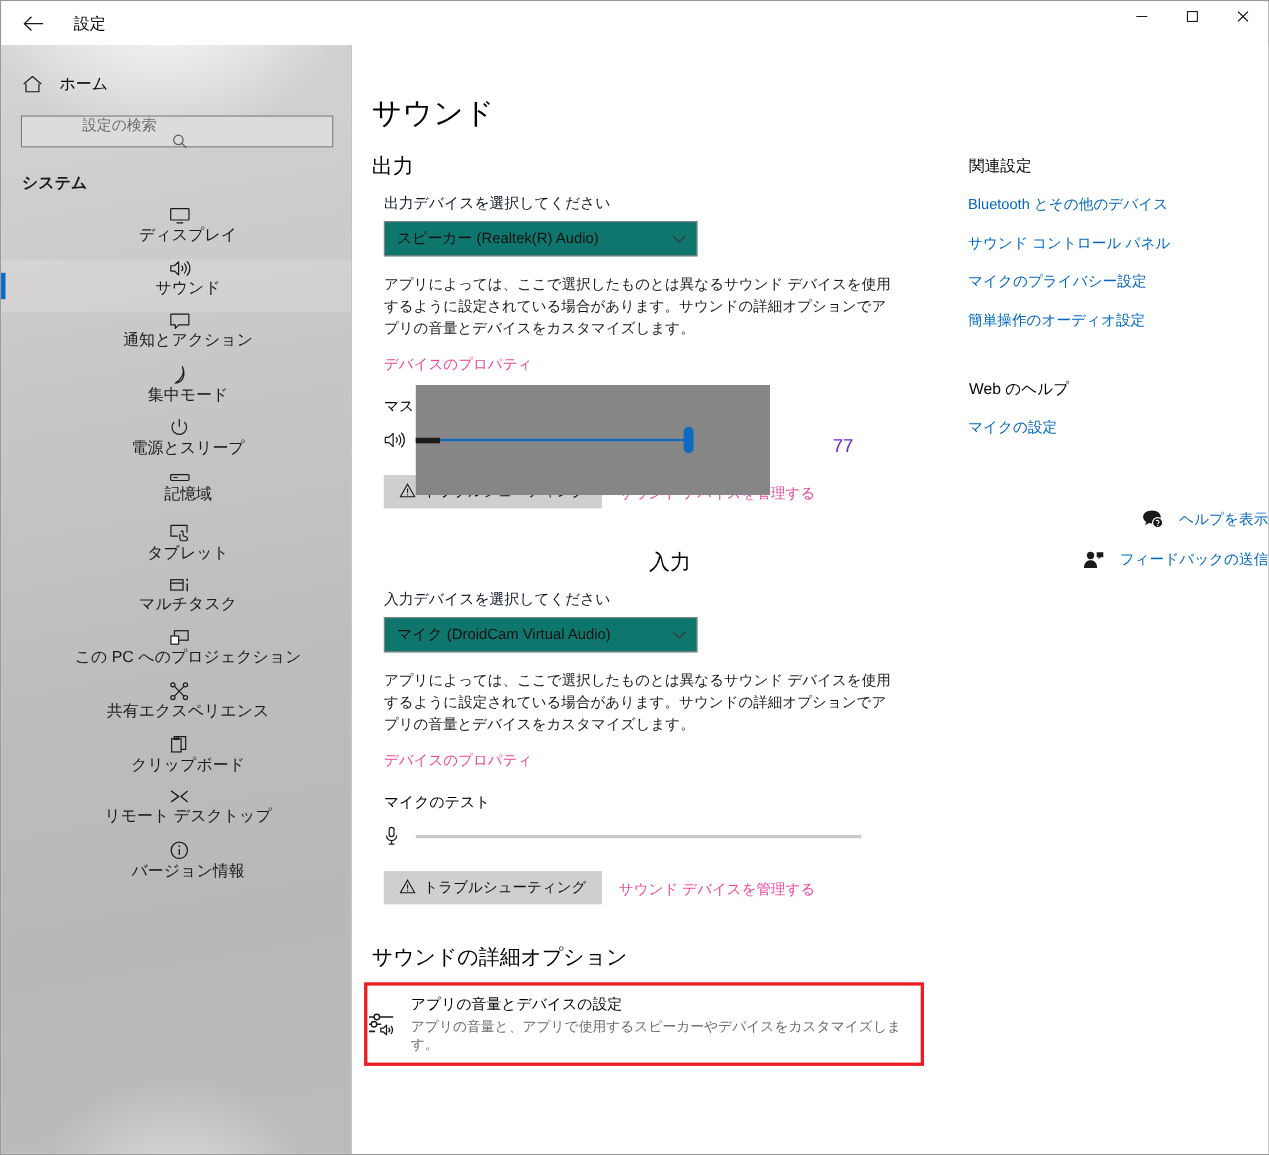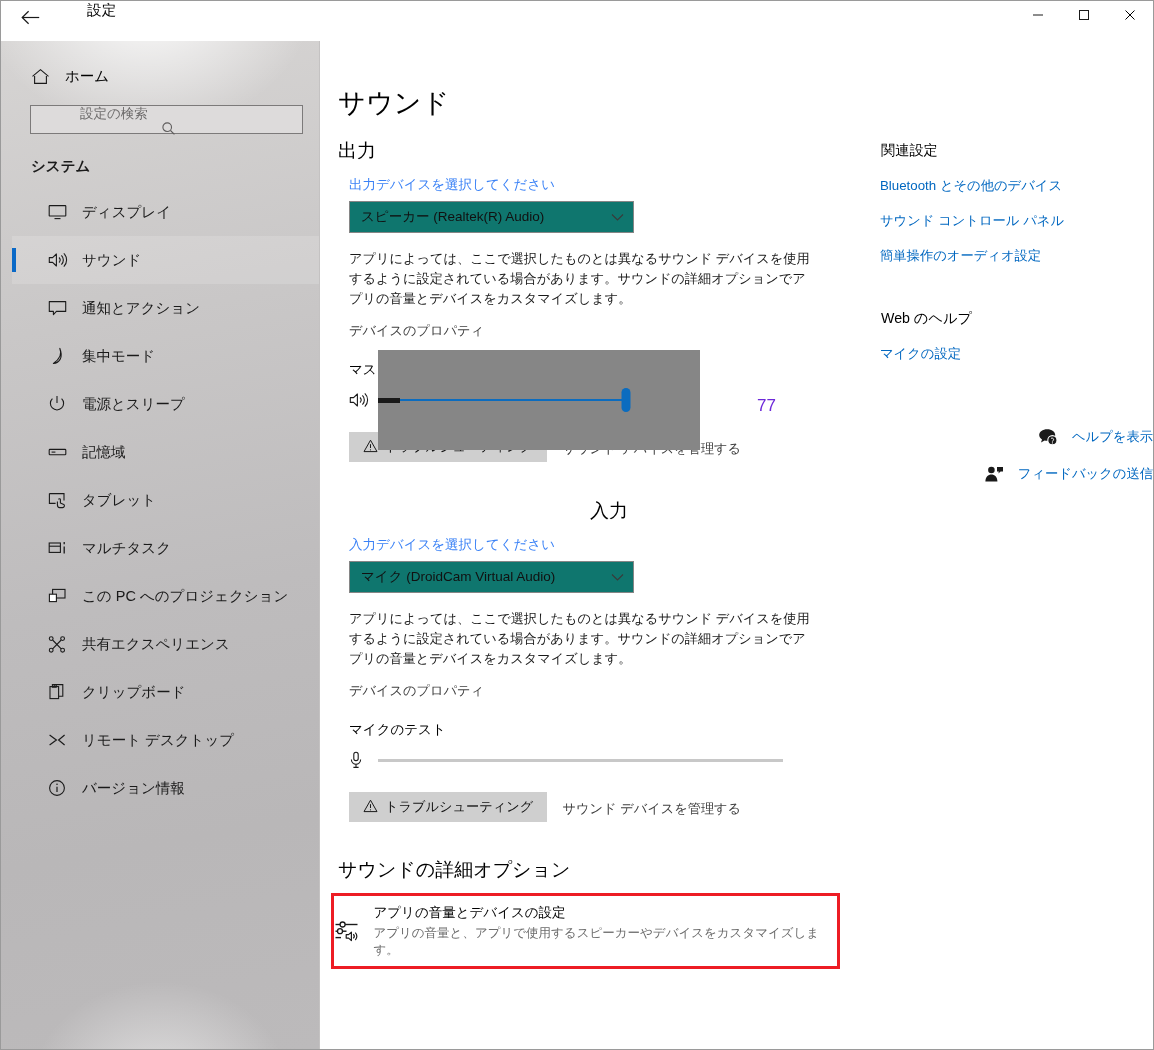--- a/index.html
+++ b/index.html
@@ -19,23 +19,22 @@
     display: flex; flex-direction: column;
   }
 
   
   .titlebar {
     height: 40px; flex: 0 0 40px;
     display: flex; align-items: stretch;
     position: relative; z-index: 5;
   }
   .tb-left {
-    width: 319px; display: flex; 
+    width: 319px; display: flex; align-items: center;
     background: transparent;
-    gap: 20px;
   }
   .back-btn {
     width: 46px; height: 32px; margin-left: 6px;
     display: flex; align-items: center; justify-content: center;
     cursor: pointer;
   }
   .back-btn svg { display: block; }
   .tb-title {
     font-size: 14.5px; color: #000; margin-left: 14px; letter-spacing: .2px;
   }
@@ -56,21 +55,21 @@
   .sidebar {
     width: 319px; flex: 0 0 319px;
     position: relative;
     background:
       radial-gradient(ellipse 230px 180px at 46% -4%, rgba(255,255,255,0.92) 0%, rgba(255,255,255,0.0) 72%),
       radial-gradient(ellipse 180px 150px at 50% 104%, rgba(255,255,255,0.55) 0%, rgba(255,255,255,0.0) 72%),
       linear-gradient(170deg, #d6d4d3 0%, #c9c7c7 28%, #bebcbd 55%, #b9b7b8 78%, #bcbabb 100%);
     border-right: 1px solid #c4c2c2;
     overflow: hidden;
   }
-  .sb-inner { position: absolute; top: -40px; left: 0; right: 0; bottom: 0; padding-top: 40px; margin-left: 11px; }
+  .sb-inner { position: absolute; top: -40px; left: 0; right: 0; bottom: 0; padding-top: 40px; }
   .home-row {
     display: flex; align-items: center; height: 40px;
     padding-left: 19px; margin-top: 15px; cursor: pointer;
   }
   .home-row .ico { width: 30px; display: flex; align-items: center; }
   .home-row .lbl { font-size: 14.5px; margin-left: 4px; }
 
   .search-wrap { margin: 9px 16px 0 18px; }
   .search-box {
     height: 29px; background: #dddbdb;
@@ -88,22 +87,22 @@
   .search-ico { width: 17px; display: flex; align-items: center; justify-content: center; }
 
   .sb-section {
     font-size: 14.5px; font-weight: bold; color: #1a1a1a;
     padding: 0 0 0 19px; margin-top: 23px;
   }
 
   .nav { margin-top: 12px; }
   .nav-item {
     display: flex; align-items: center;
-    height: 48px; padding-left: 36px;
-    position: relative; cursor: pointer;
+    height: 48px; padding-left: 19px;
+    position: relative; cursor: pointer; flex-direction: column;
   }
   .nav-item .ico { width: 31px; display: flex; align-items: center; color: #1a1a1a; }
   .nav-item .lbl { font-size: 14.5px; color: #1a1a1a; margin-left: 3px; white-space: nowrap; }
   .nav-item.selected::before {
     content: ""; position: absolute; left: 0; top: 12px; bottom: 12px;
     width: 4px; background: #0a69c7;
   }
   .nav-item.selected { background: rgba(255,255,255,0.16); }
 
   
@@ -111,37 +110,37 @@
     flex: 1; min-width: 0; background: #ffffff;
     position: relative; display: flex;
     padding: 0;
   }
   .content {
     width: 560px; flex: 0 0 560px;
     padding: 44px 0 0 18px;
   }
   .h1 { font-size: 27px; font-weight: normal; color: #000; margin: 0 0 4px 0; letter-spacing: .3px; }
   .h2 { font-size: 19px; font-weight: normal; color: #000; margin: 17px 0 12px 0; }
-  .sub-lbl { font-size: 13.5px; color: #3b82f6; margin: 0 0 7px 11px; }
+  .sub-lbl { font-size: 13.5px; color: #0f172a; margin: 0 0 7px 11px; }
   .field { margin-left: 11px; }
   .combo {
     width: 285px; height: 32px;
     border: 1px solid #868686; background: #0f766e;
     display: flex; align-items: center;
     padding: 0 8px 0 11px; cursor: pointer;
     font-size: 13.5px; color: #111;
   }
   .combo .val { flex: 1; white-space: nowrap; overflow: hidden; }
   .combo .chev { width: 16px; display: flex; align-items: center; justify-content: center; }
   .desc {
     font-size: 13.2px; line-height: 1.52; color: #1a1a1a;
     margin: 16px 0 0 11px; width: 462px;
   }
   .link {
-    display: inline-block; color: #404040; font-size: 13.2px;
+    display: inline-block; color: #ec4899; font-size: 13.2px;
     margin: 13px 0 0 11px; cursor: pointer; text-decoration: none;
   }
   .block-lbl { font-size: 13.5px; color: #000; margin: 21px 0 8px 11px; }
 
   .slider-row { display: flex; align-items: center; margin-left: 11px; height: 26px; }
   .slider-ico { width: 26px; display: flex; align-items: center; color: #111; }
   .slider-track {
     position: relative; width: 322px; height: 20px;
     display: flex; align-items: center; margin-left: 3px; cursor: pointer;
   }
@@ -521,20 +520,21 @@
             <div class="adv-sub">アプリの音量と、アプリで使用するスピーカーやデバイスをカスタマイズします。</div>
           </div>
         </div>
 
       </div>
 
       <div class="rail">
         <div class="rail-h">関連設定</div>
         <a class="rail-link">Bluetooth とその他のデバイス</a>
         <a class="rail-link">サウンド コントロール パネル</a>
+        <a class="rail-link">マイクのプライバシー設定</a>
         <a class="rail-link">簡単操作のオーディオ設定</a>
 
         <div class="rail-h2">Web のヘルプ</div>
         <a class="rail-link">マイクの設定</a>
 
         <div class="rail-spacer"></div>
 
         <div class="rail-ico-row">
           <span class="rail-ico">
             <svg width="21" height="18" viewBox="0 0 21 18">

